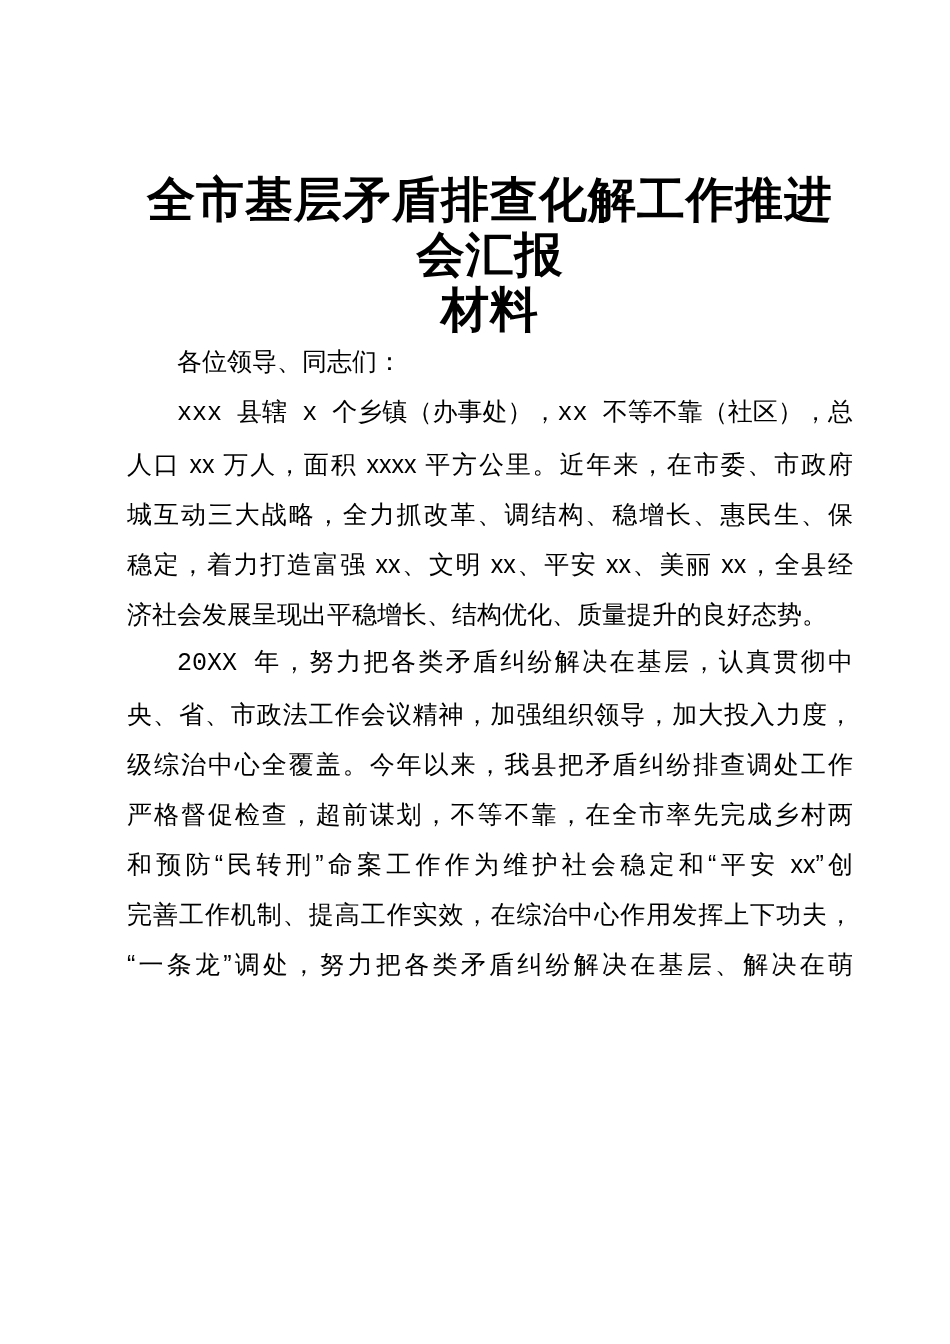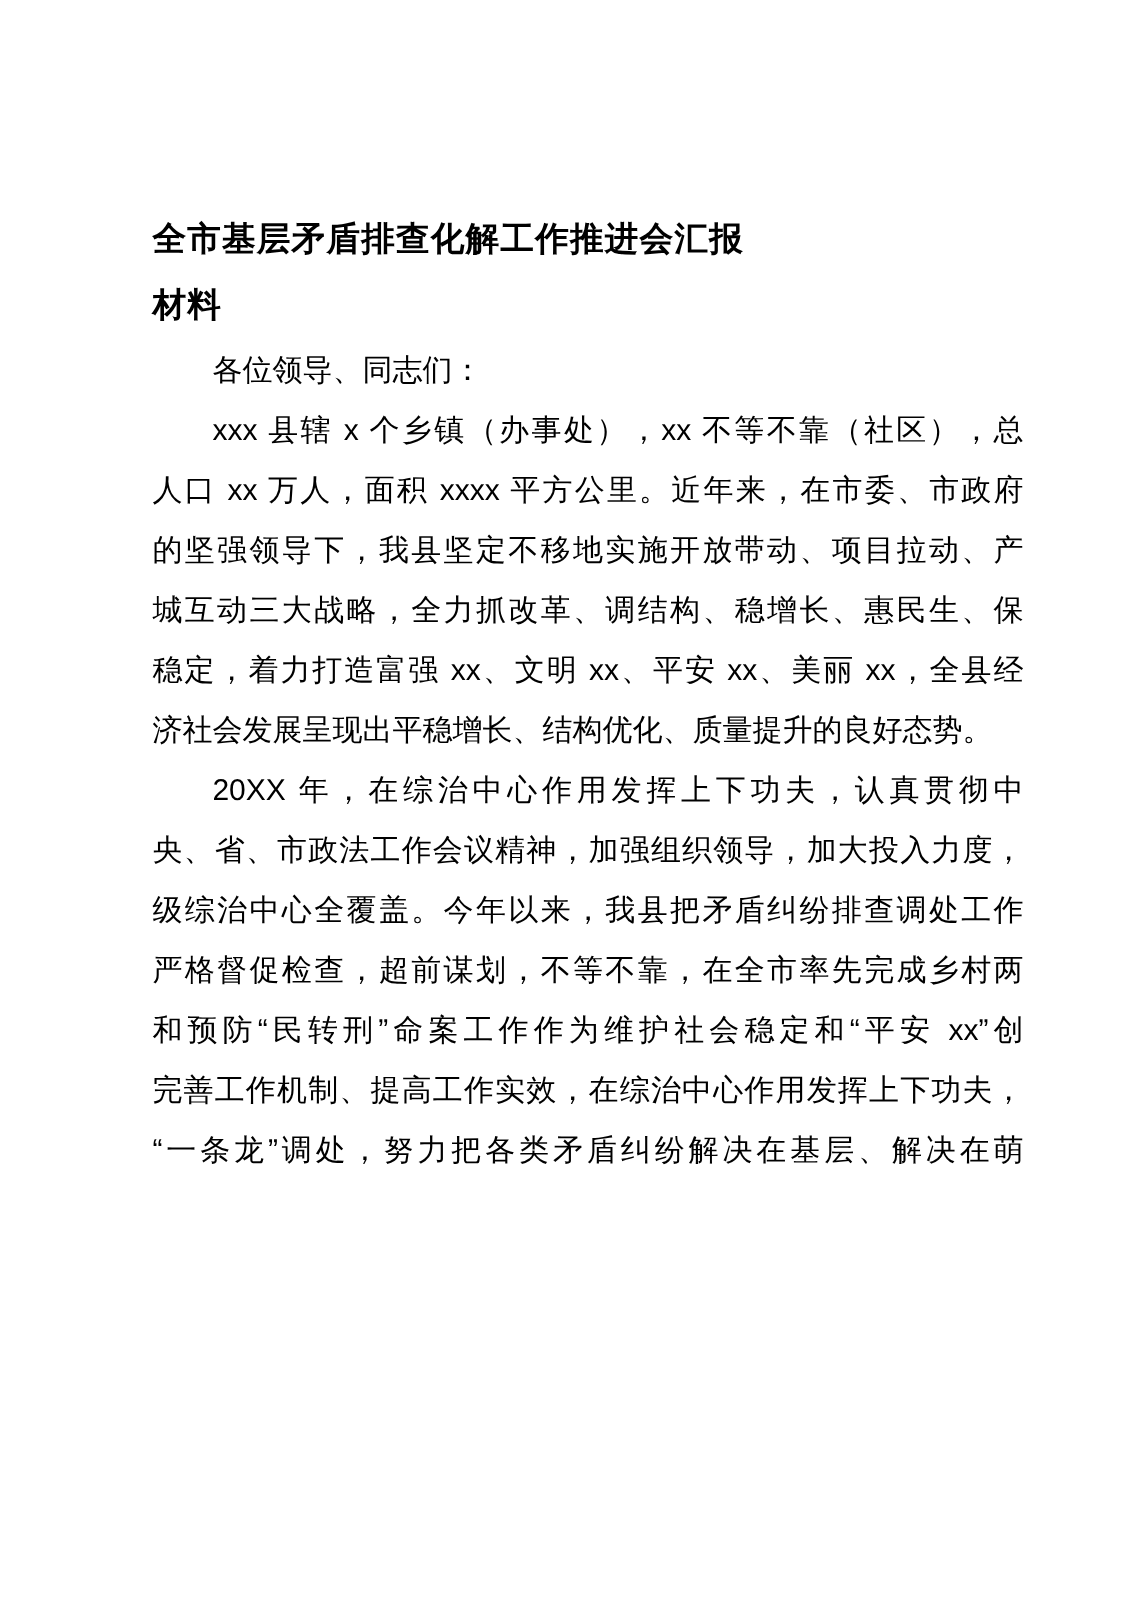--- a/index.html
+++ b/index.html
@@ -18,36 +18,37 @@
   }
   .content {
     position: absolute;
     left: 127px;
     top: 172px;
     width: 726px;
   }
   .doc-title {
     font-family: "Liberation Serif", "DejaVu Serif", serif;
     font-weight: 700;
-    font-size: 28px;
+    font-size: 48px;
     line-height: 55px;
-    text-align: left;
+    text-align: center;
     letter-spacing: 1px;
   }
   .body-text {
     margin-top: 2px;
   }
   .line {
     font-size: 25px;
     line-height: 50px;
     text-align: left;
     text-justify: inter-character;
   }
   .line.first {
     text-indent: 2em;
+    font-family: Liberation Mono, monospace;
   }
   .line.just {
     text-align: justify;
     text-align-last: justify;
   }
   .paragraph {
     margin: 0;
     padding: 0;
   }
 </style>
@@ -65,28 +66,27 @@
     <div class="body-text">
 
       <div class="paragraph">
         <div class="line first">各位领导、同志们：</div>
       </div>
 
 
       <div class="paragraph">
         <div class="line first just">xxx 县辖 x 个乡镇（办事处），xx 不等不靠（社区），总</div>
         <div class="line just">人口 xx 万人，面积 xxxx 平方公里。近年来，在市委、市政府</div>
-        <div class="line just">的坚强领导下，我县坚定不移地实施开放带动、项目拉动、产</div>
         <div class="line just">城互动三大战略，全力抓改革、调结构、稳增长、惠民生、保</div>
         <div class="line just">稳定，着力打造富强 xx、文明 xx、平安 xx、美丽 xx，全县经</div>
         <div class="line">济社会发展呈现出平稳增长、结构优化、质量提升的良好态势。</div>
       </div>
 
       <div class="paragraph">
-        <div class="line first just">20XX 年，在综治中心作用发挥上下功夫，认真贯彻中</div>
+        <div class="line first just">20XX 年，努力把各类矛盾纠纷解决在基层，认真贯彻中</div>
         <div class="line just">央、省、市政法工作会议精神，加强组织领导，加大投入力度，</div>
         <div class="line just">级综治中心全覆盖。今年以来，我县把矛盾纠纷排查调处工作</div>
         <div class="line just">严格督促检查，超前谋划，不等不靠，在全市率先完成乡村两</div>
         <div class="line just">和预防“民转刑”命案工作作为维护社会稳定和“平安 xx”创</div>
         <div class="line just">完善工作机制、提高工作实效，在综治中心作用发挥上下功夫，</div>
         <div class="line just">“一条龙”调处，努力把各类矛盾纠纷解决在基层、解决在萌</div>
       </div>
 
     </div>
   </div>

